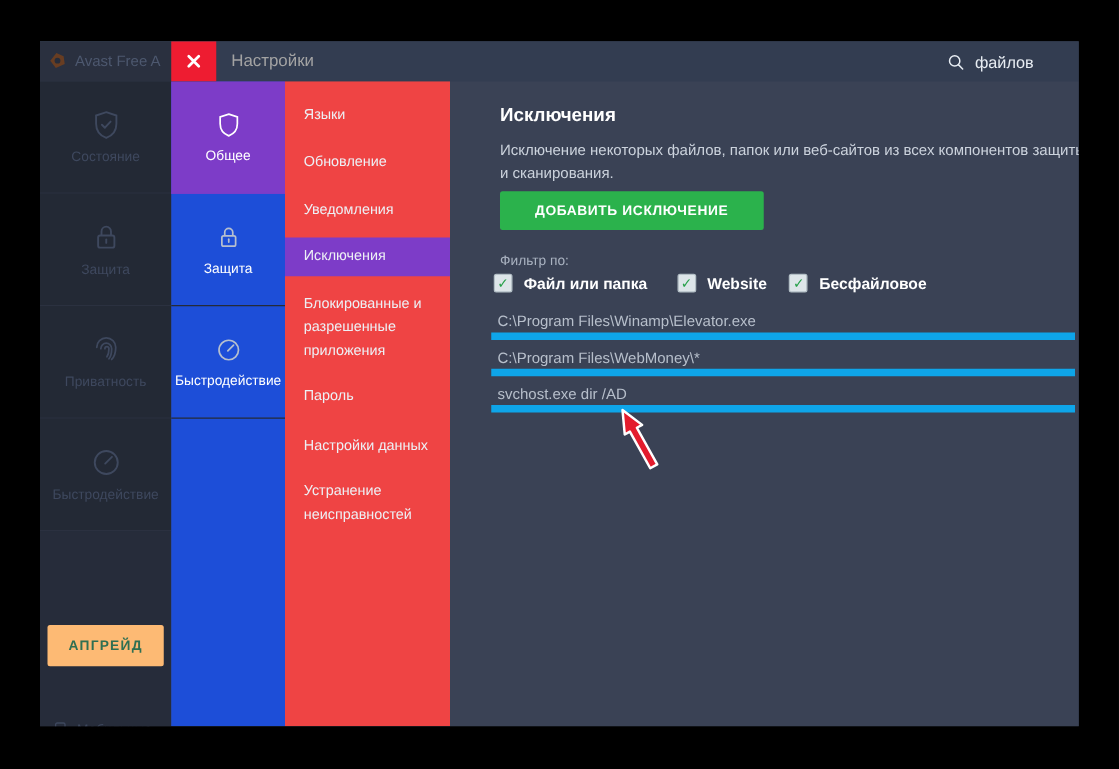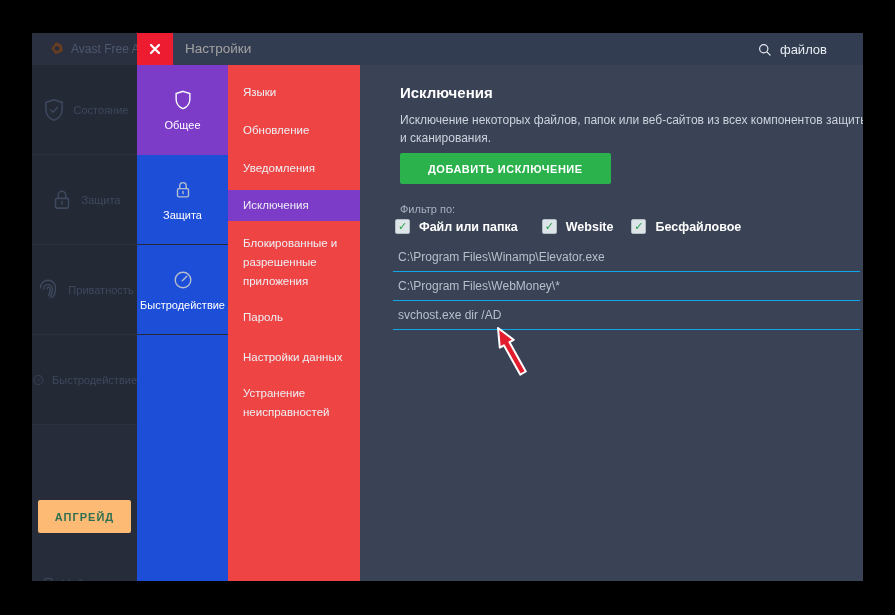--- a/index.html
+++ b/index.html
@@ -4,34 +4,34 @@
 <style>
   * { margin:0; padding:0; box-sizing:border-box; }
   html,body { width:895px; height:615px; background:#000; overflow:hidden;
               font-family:"Liberation Sans","DejaVu Sans",sans-serif; }
   .window { position:absolute; left:32px; top:33px; width:831px; height:548px;
             background:#3a4255; overflow:hidden; }
 
   
   .header { position:absolute; left:0; top:0; width:831px; height:32px; background:#333d51; z-index:5; }
   .brand { position:absolute; left:0; top:0; width:105px; height:32px; background:#2a303f;
-           display:flex; align-items:center; padding-left:17px; gap:6px; overflow:hidden; }
+           display:flex; align-items:center; padding-left:6px; gap:6px; overflow:hidden; }
   .brand svg { flex:0 0 auto; opacity:.85; }
   .brand-text { color:#4d586f; font-size:12px; white-space:nowrap; }
   .close-btn { position:absolute; left:105px; top:0; width:36px; height:32px; background:#ee1c31;
                display:flex; align-items:center; justify-content:center; cursor:pointer; }
   .header-title { position:absolute; left:153px; top:0; height:32px; line-height:32px;
                   color:#a3a3a3; font-size:13.5px; }
   .search { position:absolute; right:36px; top:0; height:32px; display:flex; align-items:center;
             gap:8px; color:#e8edf3; font-size:13px; cursor:pointer; }
 
   
   .sidebar { position:absolute; left:0; top:32px; width:105px; height:516px; background:#262c3a; }
   .side-tile { height:90px; background:#232935; border-bottom:1px solid #2b3140;
-               display:flex; align-items:center; justify-content:center;
+               display:flex; flex-direction:column; align-items:center; justify-content:center;
                gap:7px; color:#3e485e; }
   .side-tile .lbl { font-size:11px; }
   .upgrade-btn { position:absolute; left:6px; right:6px; top:435px; height:33px; background:#fdba74;
                  color:#2f6f52; font-size:11px; font-weight:bold; letter-spacing:1px;
                  display:flex; align-items:center; justify-content:center; border-radius:2px; }
   .mobile { position:absolute; left:0; right:0; top:512px; display:flex; align-items:flex-start;
             justify-content:center; gap:5px; color:#3e485e; font-size:11px; line-height:14px; }
   .mobile .txt { width:66px; text-align:left; }
 
   
@@ -62,21 +62,21 @@
   .filter-item { display:flex; align-items:center; gap:9px; cursor:pointer; }
   .filter-item + .filter-item { margin-left:22px; }
   .fi-2 { margin-left:24px !important; } .fi-3 { margin-left:18px !important; }
   .checkbox { width:15px; height:15px; background:#dde5e9; border:1px solid #b3bfc6; border-radius:2px;
               display:flex; align-items:center; justify-content:center;
               color:transparent; font-size:11px; font-weight:bold; }
   .checkbox.checked { color:#27a04a; }
   .filter-text { color:#fff; font-size:12.5px; font-weight:bold; }
 
   .rows { position:absolute; left:33px; top:178px; width:467px; }
-  .exclusion-row { height:29px; line-height:29px; border-bottom:1px solid #0ea5e9;
+  .exclusion-row { height:29px; line-height:29px; border-bottom:6px solid #0ea5e9;
                    color:#b7bfcb; font-size:12px; padding-left:5px; cursor:default;
                    white-space:nowrap; overflow:hidden; }
 
   
   .arrow { position:absolute; left:448px; top:282px; z-index:9; pointer-events:none; }
 </style>
 </head>
 <body>
 
 <div class="window">

